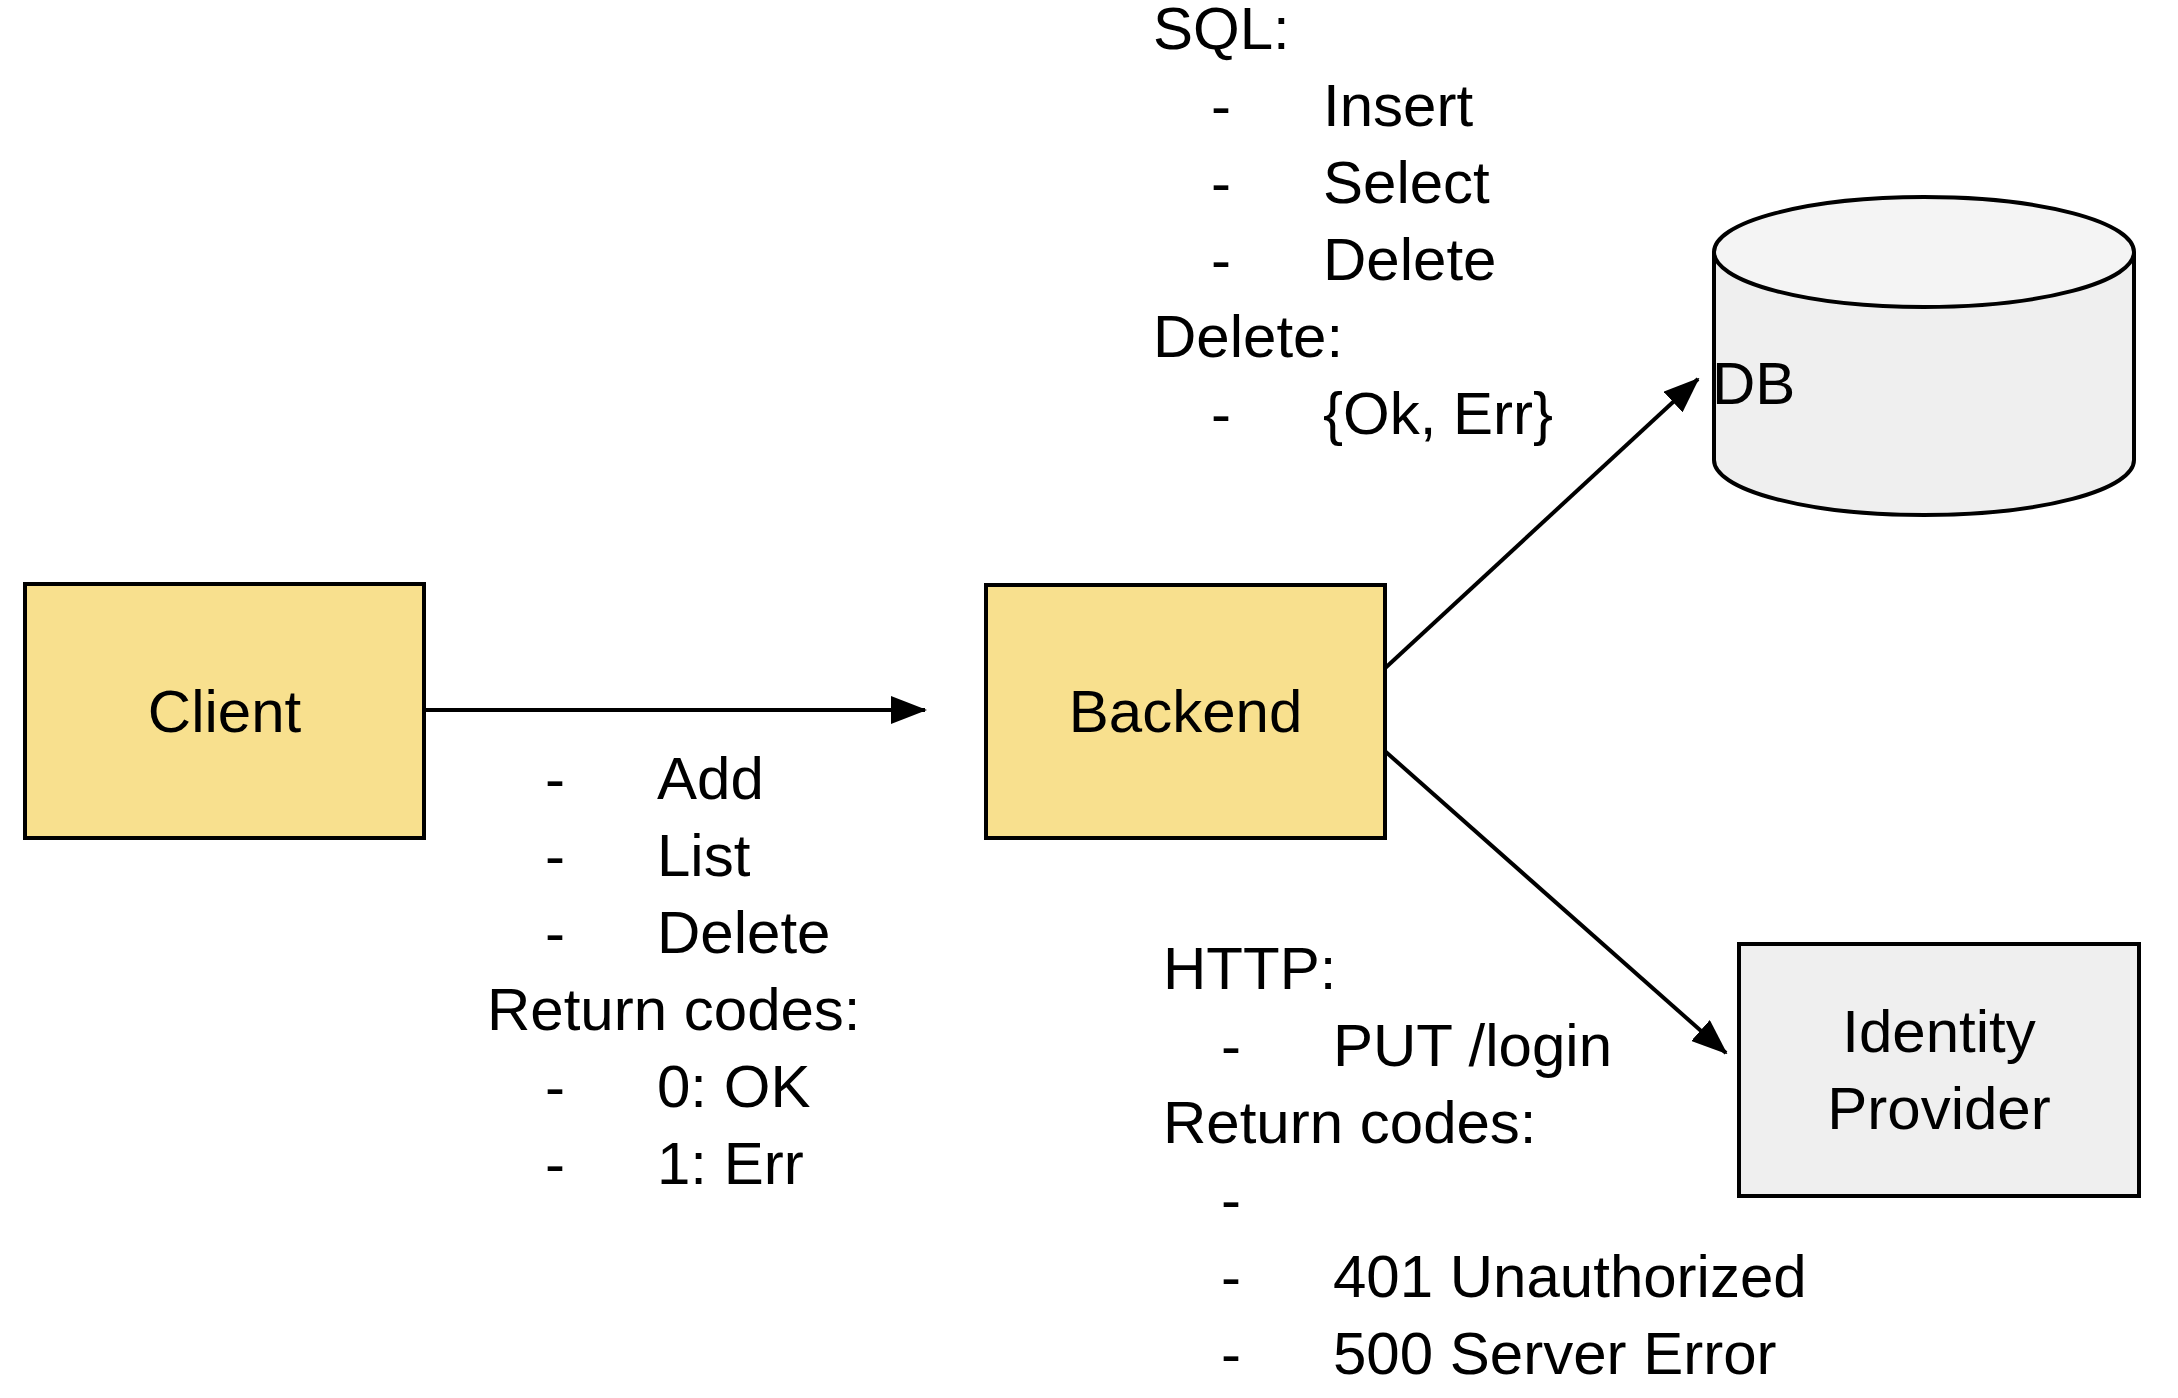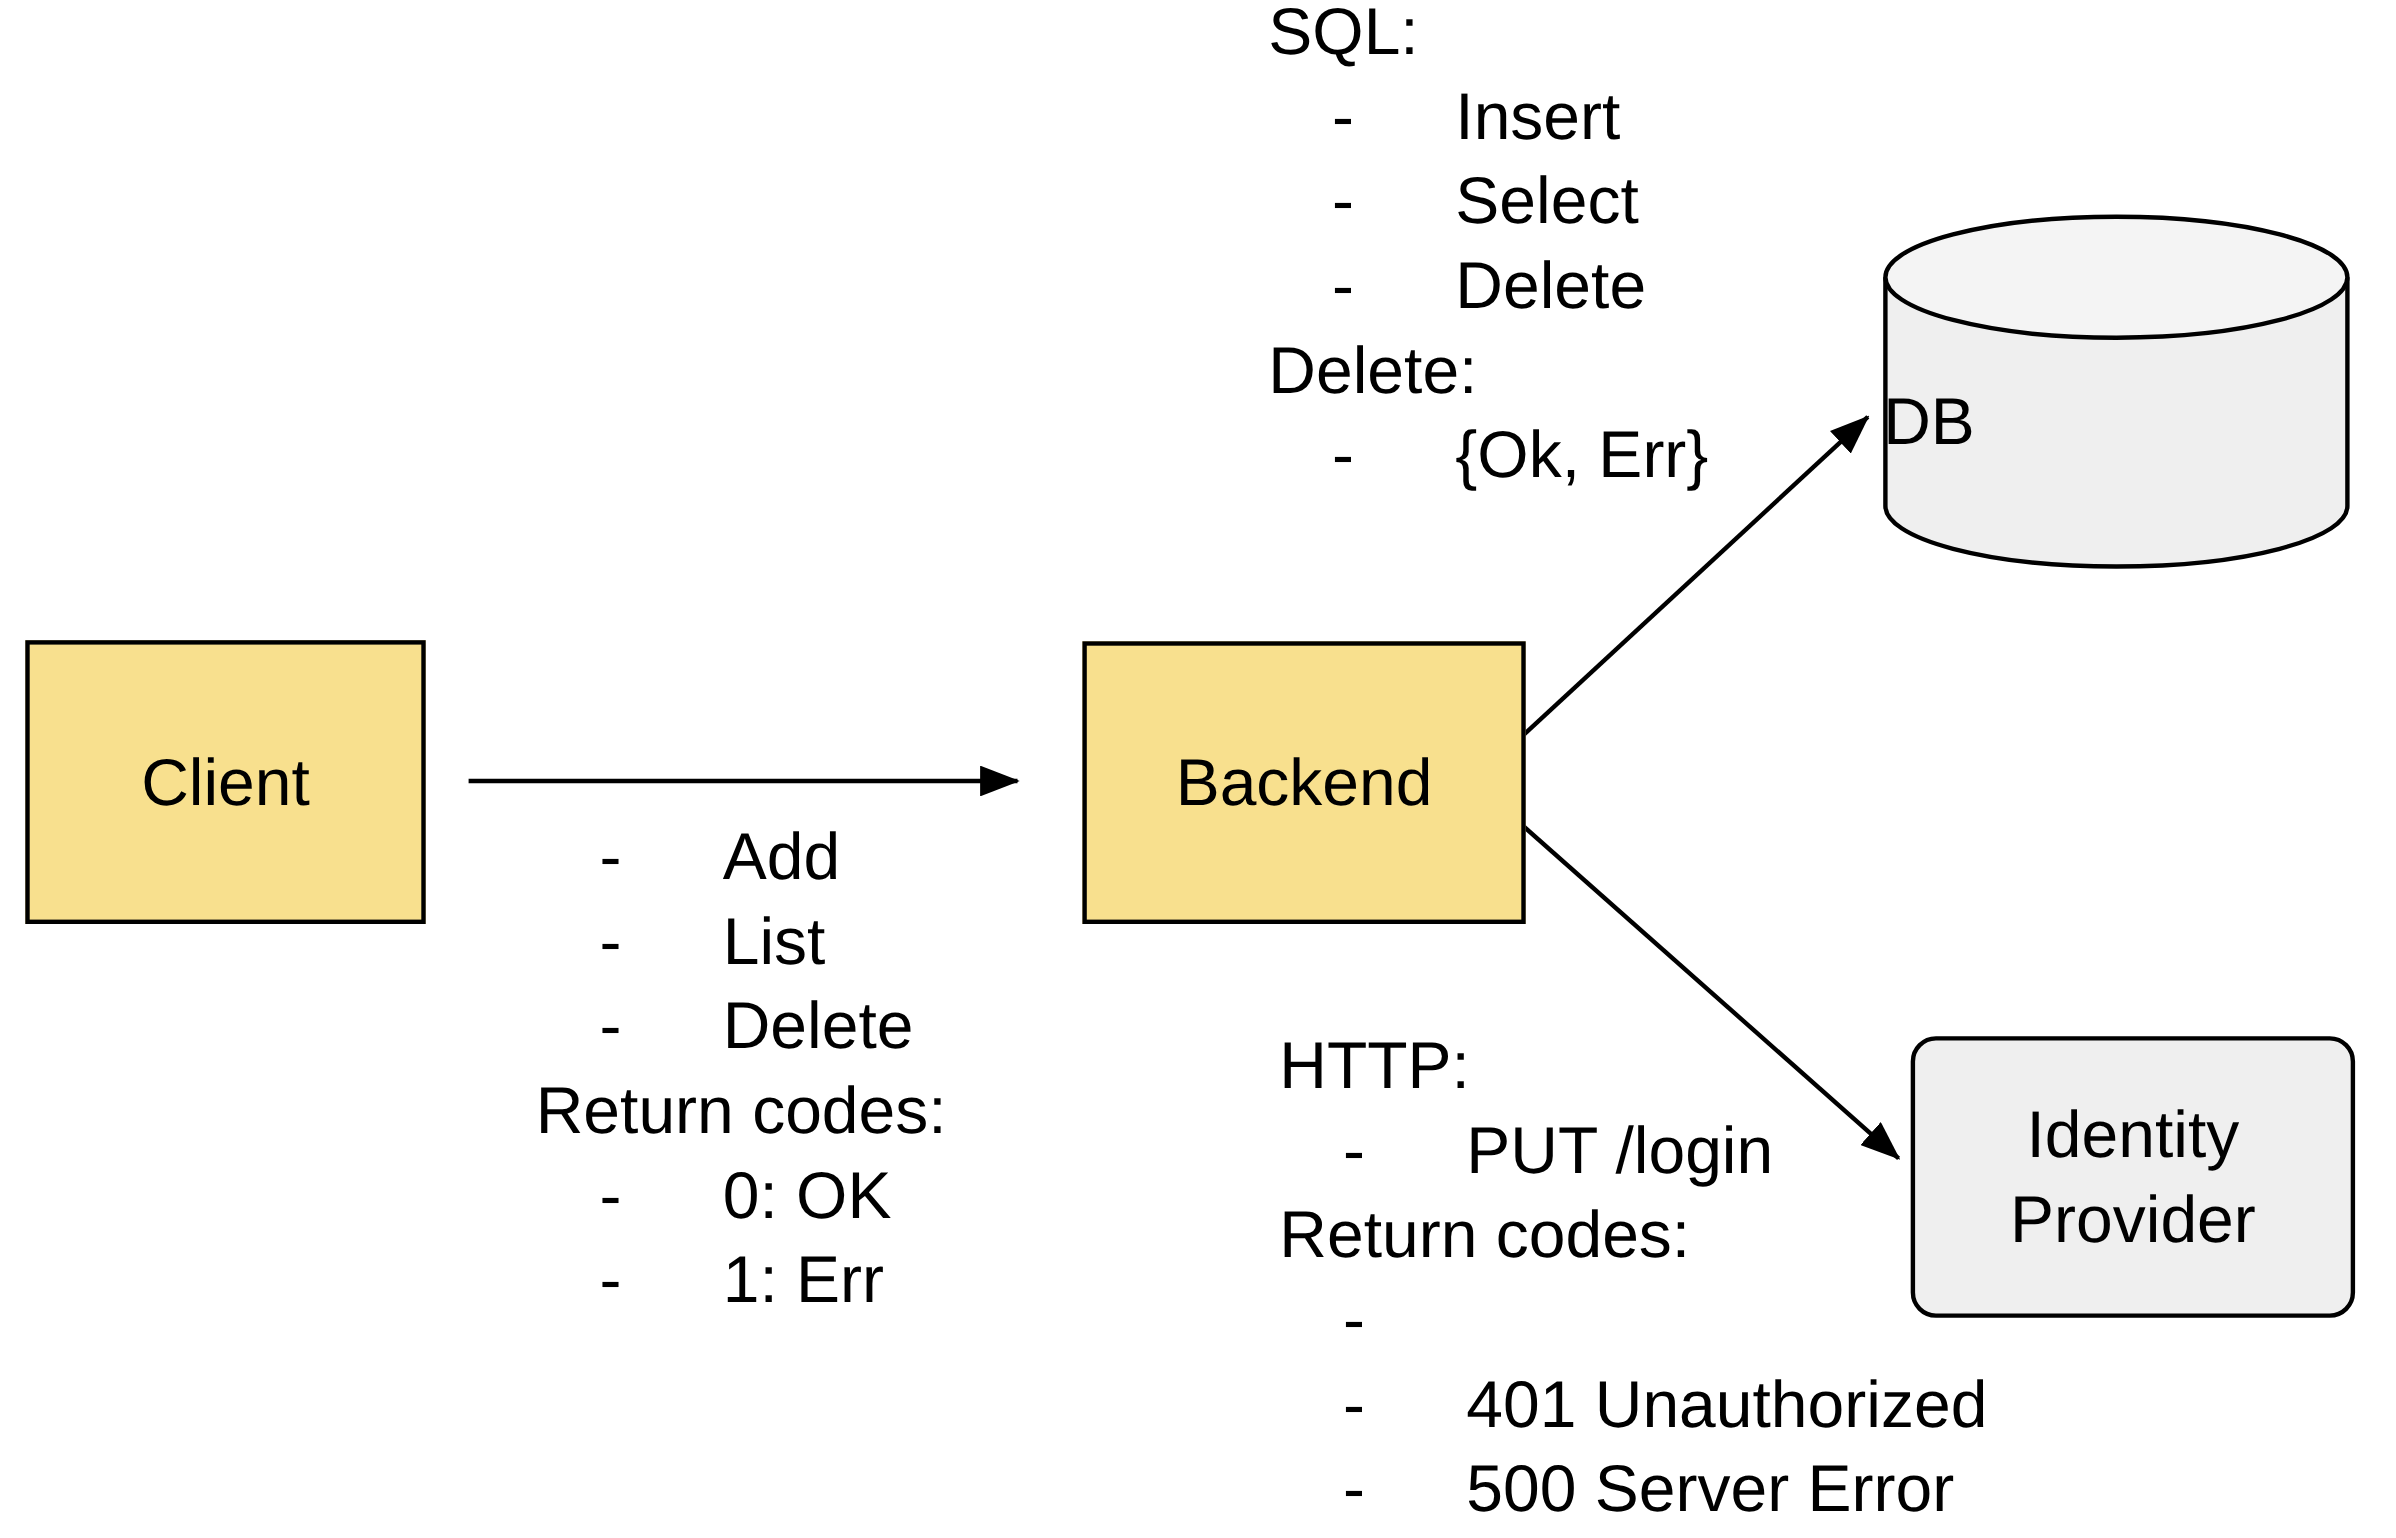--- a/index.html
+++ b/index.html
@@ -36,22 +36,22 @@
     position: absolute;
     border: 4px solid var(--stroke);
     display: flex;
     align-items: center;
     justify-content: center;
     font-size: 60px;
     line-height: 77px;
     text-align: center;
   }
   .node-yellow { background: var(--node-fill-yellow); }
-  .node-gray { background: var(--node-fill-gray); border-radius: 23px; }
-  .node-client  { left: 23px;   top: 582px; width: 364px; height: 258px; }
+  .node-gray { background: var(--node-fill-gray); }
+  .node-client  { left: 23px;   top: 582px; width: 403px; height: 258px; }
   .node-backend { left: 937px;  top: 583px; width: 403px; height: 257px; margin-left: 47px; }
   .node-idp     { left: 1737px; top: 942px; width: 404px; height: 256px; }
   .node-idp .label-wrap { width: 300px; }
 
   .db-label {
     position: absolute;
     left: 1712px; top: 250px; width: 424px; height: 267px;
     display: flex; align-items: center; justify-content: flex-start;
     font-size: 60px;
   }

